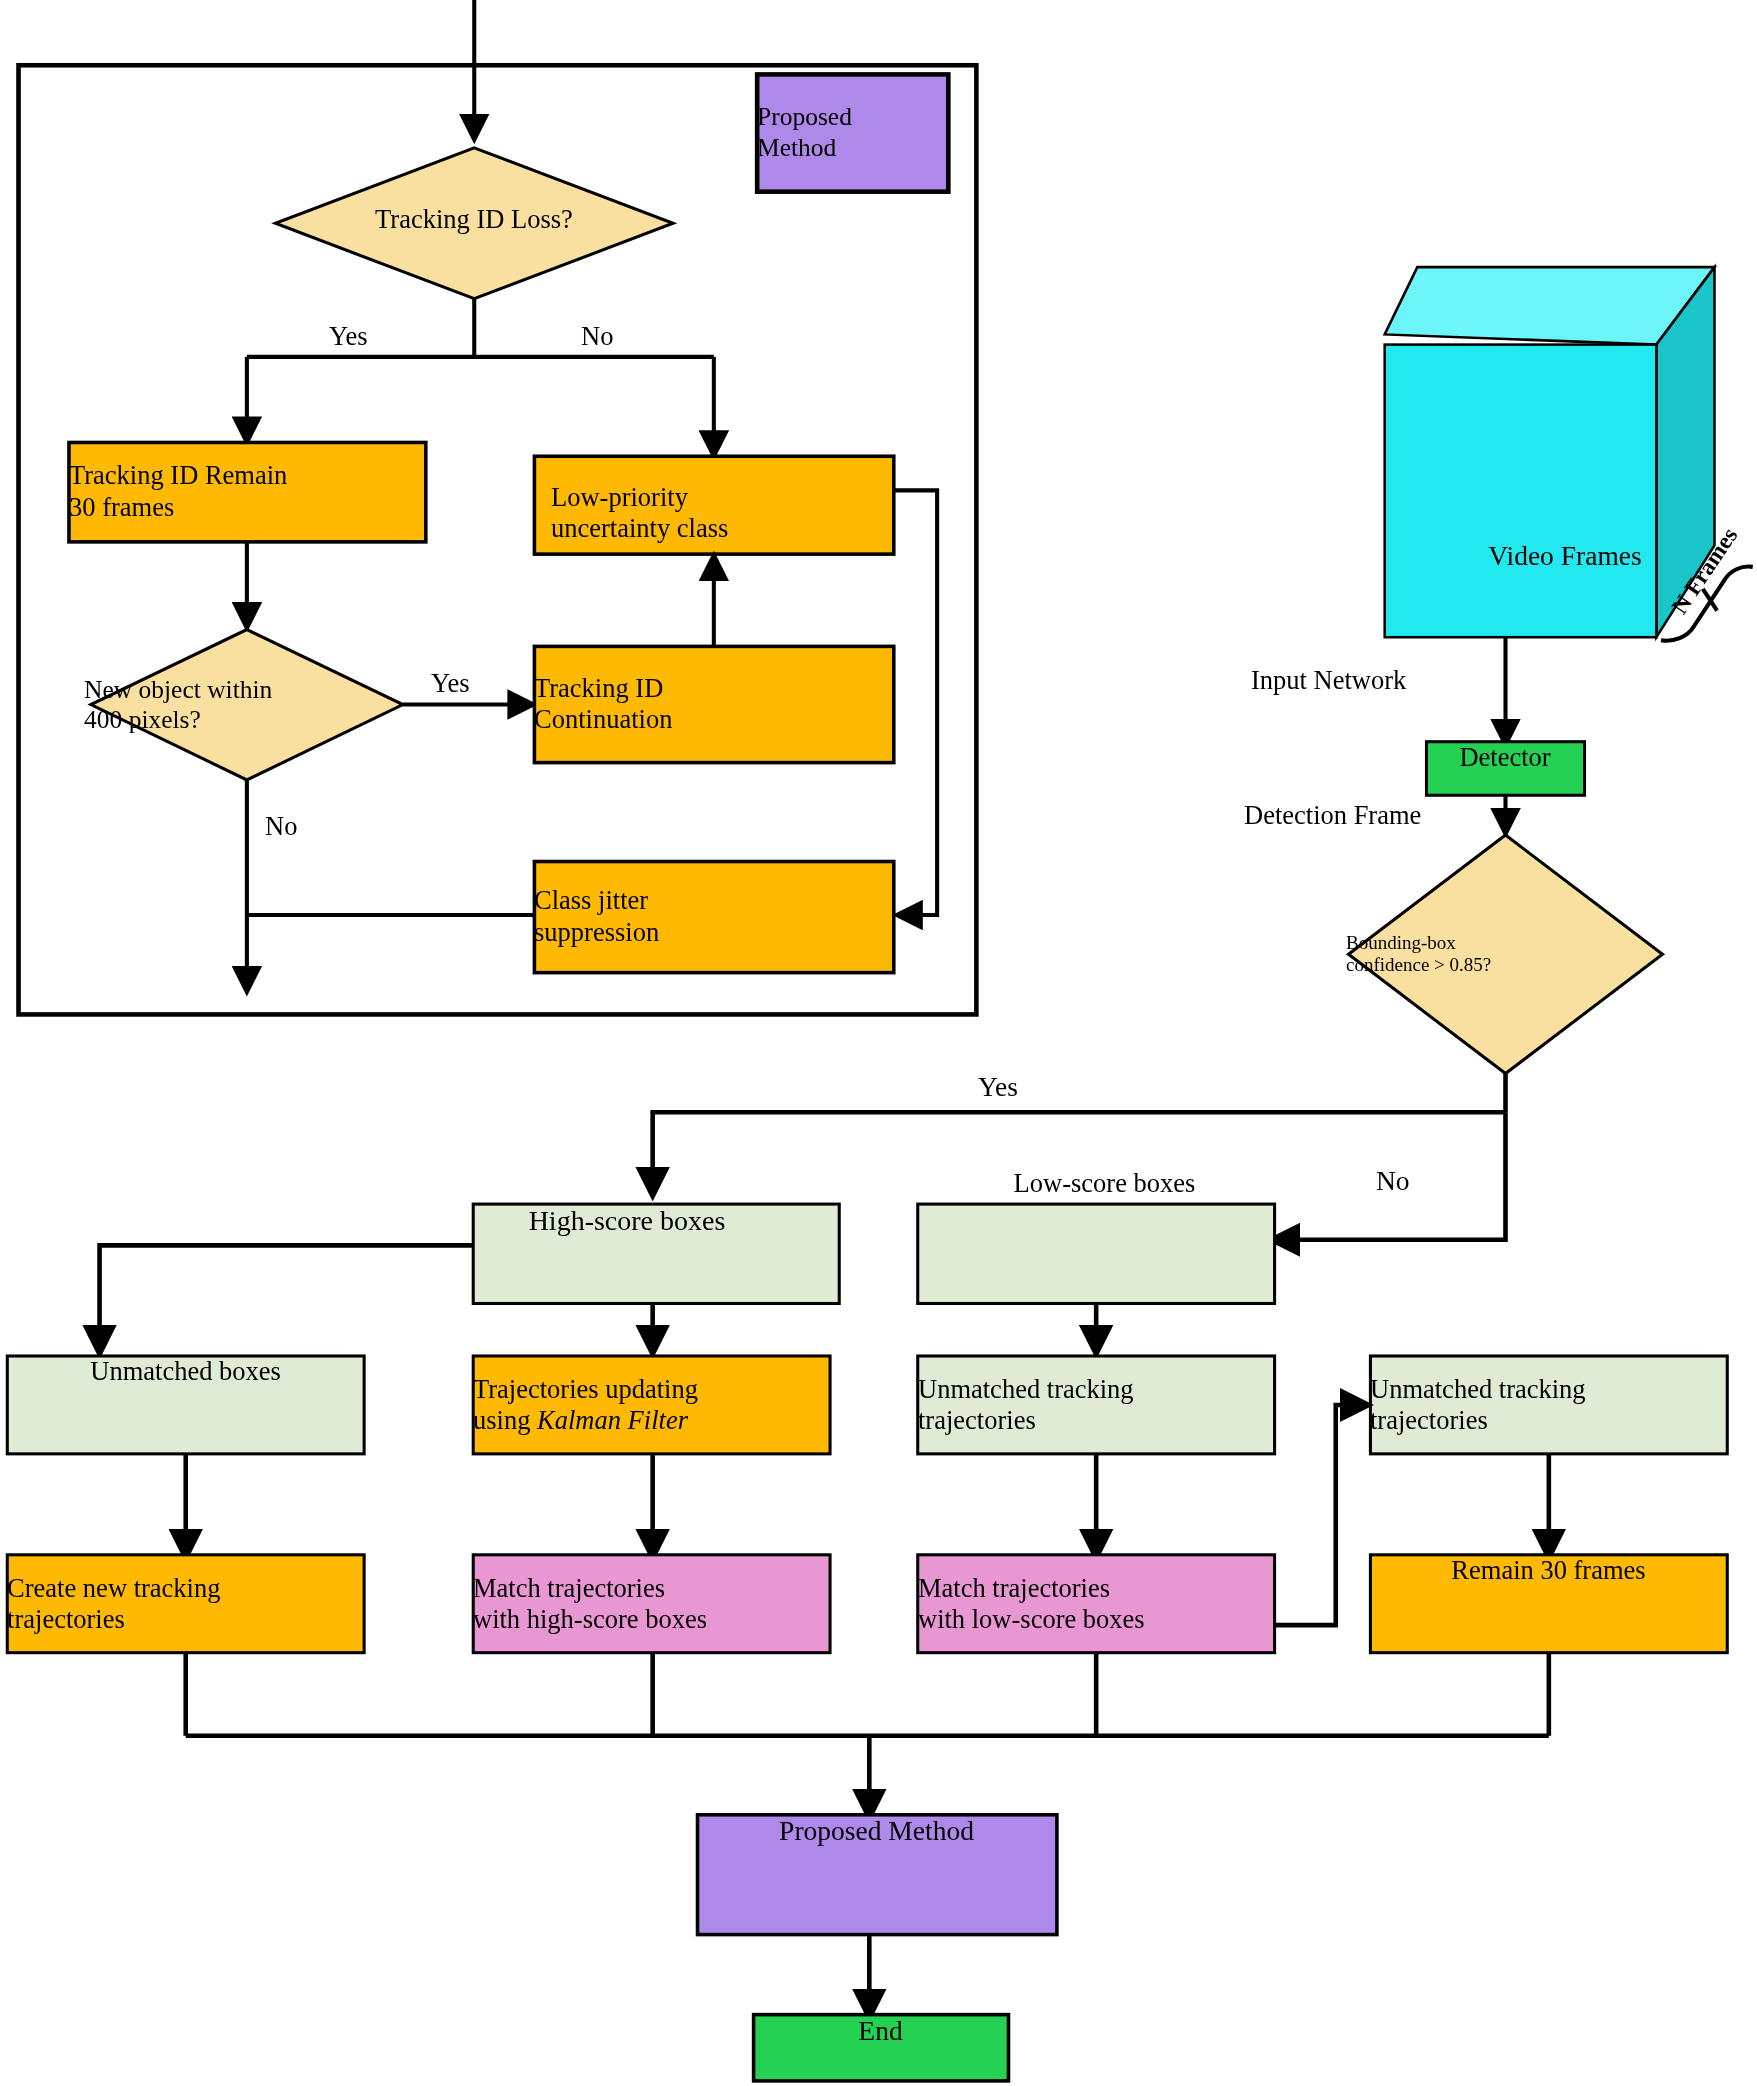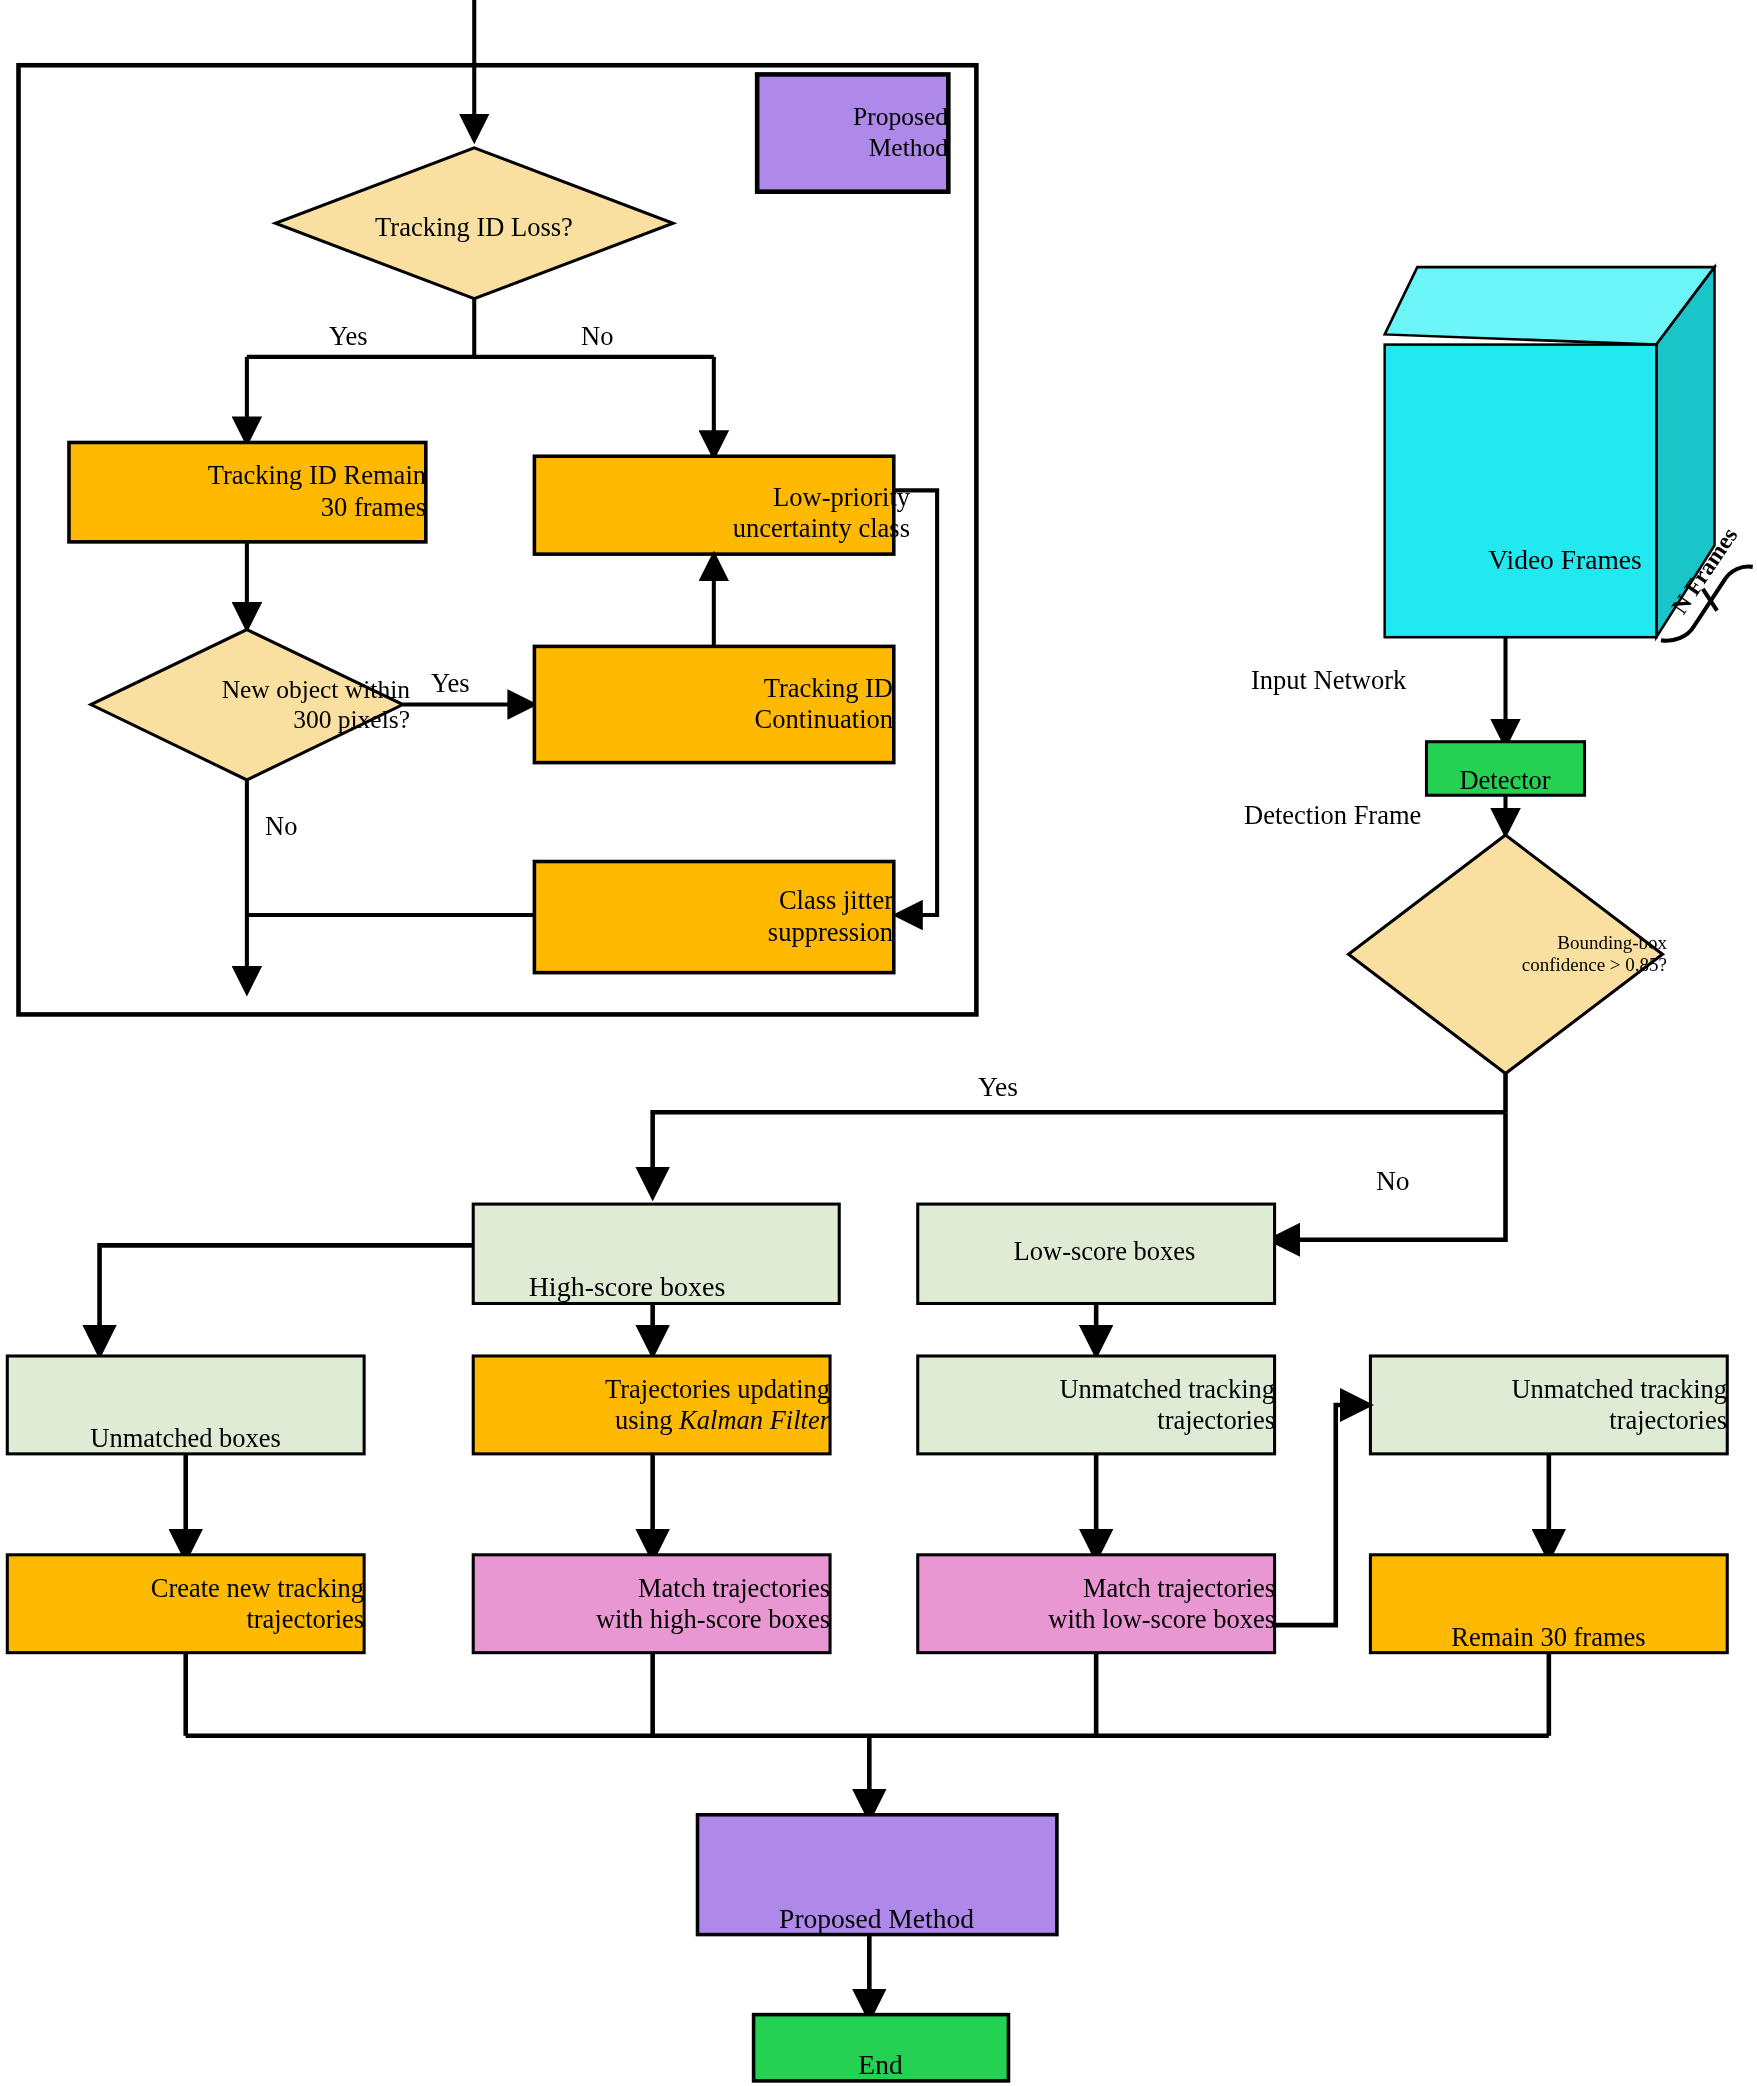--- a/index.html
+++ b/index.html
@@ -1,20 +1,20 @@
 <!DOCTYPE html>
 <html style="font-size:8.2px"><head>
 <meta charset="utf-8">
 <style>
   html,body{margin:0;padding:0;background:#ffffff;}
   body{font-family:"Liberation Serif", serif;}
   #stage{position:relative;width:1758px;height:2087px;background:#fff;overflow:hidden;}
   svg.layer{position:absolute;top:0;left:0;width:1758px;height:2087px;}
   .nodeText{
-    position:absolute;display:flex;align-items:flex-end;justify-content:center;
+    position:absolute;display:flex;align-items:flex-start;justify-content:center;
     text-align:center;line-height:1.18;color:#000;
     font-family:"Liberation Serif", serif;pointer-events:none;
   }
   .edgeLabel{
     position:absolute;color:#000;font-family:"Liberation Serif", serif;
     white-space:nowrap;
   }
   .ital{font-style:italic;}
 </style>
 </head>
@@ -145,21 +145,21 @@
     <span>30 frames</span>
   </div>
 
   <div class="nodeText" style="left:534px;top:456px;width:359px;height:114px;font-size:26.5px;flex-direction:column;padding-left:17px;">
     <span>Low-priority</span>
     <span>uncertainty class</span>
   </div>
 
   <div class="nodeText" style="left:84px;top:663px;width:326px;height:84px;font-size:25.5px;flex-direction:column;">
     <span>New object within</span>
-    <span>300 pixels?</span>
+    <span>400 pixels?</span>
   </div>
 
   <div class="edgeLabel" style="left:431px;top:668px;font-size:26.5px;">
     <span>Yes</span>
   </div>
   <div class="edgeLabel" style="left:265px;top:811px;font-size:26.5px;">
     <span>No</span>
   </div>
 
   <div class="nodeText" style="left:534px;top:646px;width:359px;height:116px;font-size:26.5px;flex-direction:column;">

